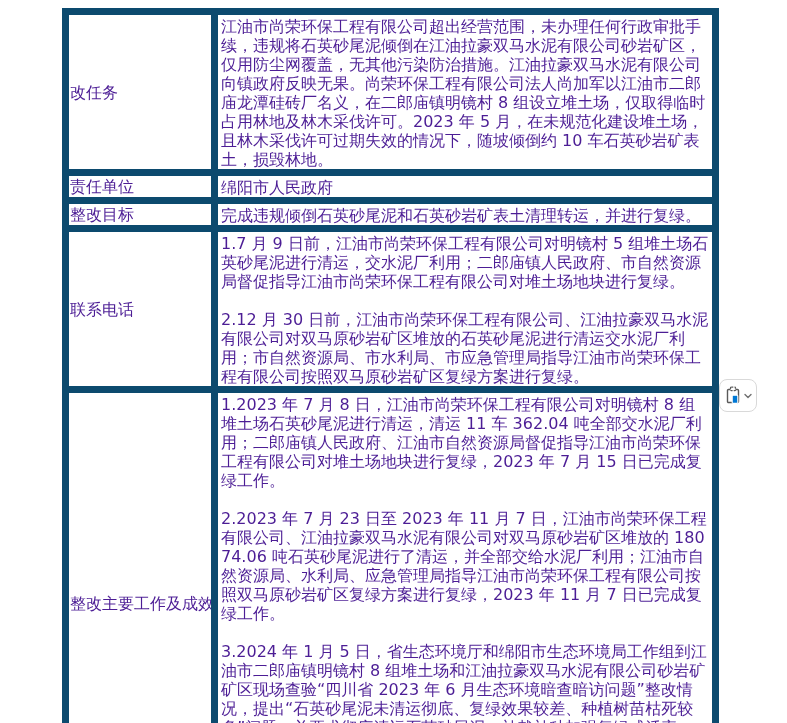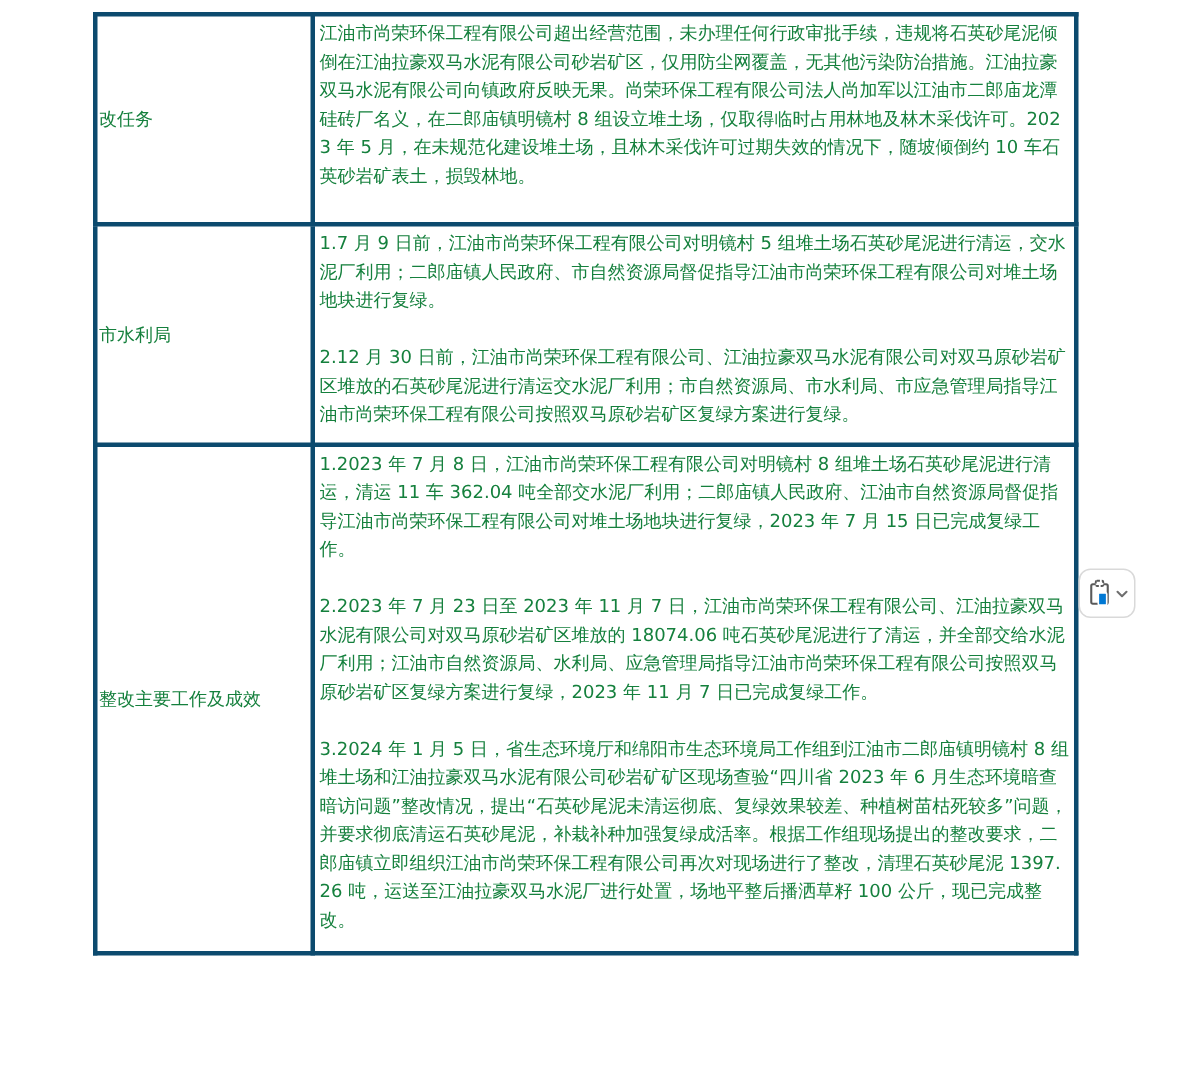--- a/index.html
+++ b/index.html
@@ -17,32 +17,33 @@
   }
   table.rect-table {
     position: absolute;
     left: 62px;
     top: 8px;
     width: 657px;
     border-collapse: collapse;
     table-layout: fixed;
   }
   table.rect-table td {
-    border: 3px solid #0c4a6e;
-    font-size: 12px;
+    border: 7px solid #0c4a6e;
+    font-size: 16px;
     line-height: 19px;
-    color: #15803d;
+    color: #4c1d95;
     overflow: hidden;
   }
   td.label-cell {
     width: 141px;
     vertical-align: middle;
     padding: 0 0 0 1px;
     white-space: nowrap;
     font-size: 15.5px;
+    font-family: Liberation Serif, serif;
   }
   td.content-cell {
     vertical-align: top;
     padding: 2px 3px 0 3px;
     white-space: pre-wrap;
     word-break: break-all;
   }
   tr.row-task    { height: 140px; }
   tr.row-unit    { height: 24px; }
   tr.row-phone   { height: 24px; }
@@ -72,22 +73,30 @@
 <body>
 
 <div class="page">
 
   <table class="rect-table">
     <tbody>
       <tr class="row-task">
         <td class="label-cell">改任务</td>
         <td class="content-cell">江油市尚荣环保工程有限公司超出经营范围，未办理任何行政审批手续，违规将石英砂尾泥倾倒在江油拉豪双马水泥有限公司砂岩矿区，仅用防尘网覆盖，无其他污染防治措施。江油拉豪双马水泥有限公司向镇政府反映无果。尚荣环保工程有限公司法人尚加军以江油市二郎庙龙潭硅砖厂名义，在二郎庙镇明镜村 8 组设立堆土场，仅取得临时占用林地及林木采伐许可。2023 年 5 月，在未规范化建设堆土场，且林木采伐许可过期失效的情况下，随坡倾倒约 10 车石英砂岩矿表土，损毁林地。</td>
       </tr>
+      <tr class="row-unit">
+        <td class="label-cell">责任单位</td>
+        <td class="content-cell">绵阳市人民政府</td>
+      </tr>
+      <tr class="row-goal">
+        <td class="label-cell">整改目标</td>
+        <td class="content-cell">完成违规倾倒石英砂尾泥和石英砂岩矿表土清理转运，并进行复绿。</td>
+      </tr>
       <tr class="row-measure">
-        <td class="label-cell">市水利局</td>
+        <td class="label-cell">联系电话</td>
         <td class="content-cell">1.7 月 9 日前，江油市尚荣环保工程有限公司对明镜村 5 组堆土场石英砂尾泥进行清运，交水泥厂利用；二郎庙镇人民政府、市自然资源局督促指导江油市尚荣环保工程有限公司对堆土场地块进行复绿。
 
 2.12 月 30 日前，江油市尚荣环保工程有限公司、江油拉豪双马水泥有限公司对双马原砂岩矿区堆放的石英砂尾泥进行清运交水泥厂利用；市自然资源局、市水利局、市应急管理局指导江油市尚荣环保工程有限公司按照双马原砂岩矿区复绿方案进行复绿。</td>
       </tr>
       <tr class="row-result">
         <td class="label-cell">整改主要工作及成效</td>
         <td class="content-cell">1.2023 年 7 月 8 日，江油市尚荣环保工程有限公司对明镜村 8 组堆土场石英砂尾泥进行清运，清运 11 车 362.04 吨全部交水泥厂利用；二郎庙镇人民政府、江油市自然资源局督促指导江油市尚荣环保工程有限公司对堆土场地块进行复绿，2023 年 7 月 15 日已完成复绿工作。
 
 2.2023 年 7 月 23 日至 2023 年 11 月 7 日，江油市尚荣环保工程有限公司、江油拉豪双马水泥有限公司对双马原砂岩矿区堆放的 18074.06 吨石英砂尾泥进行了清运，并全部交给水泥厂利用；江油市自然资源局、水利局、应急管理局指导江油市尚荣环保工程有限公司按照双马原砂岩矿区复绿方案进行复绿，2023 年 11 月 7 日已完成复绿工作。
 

